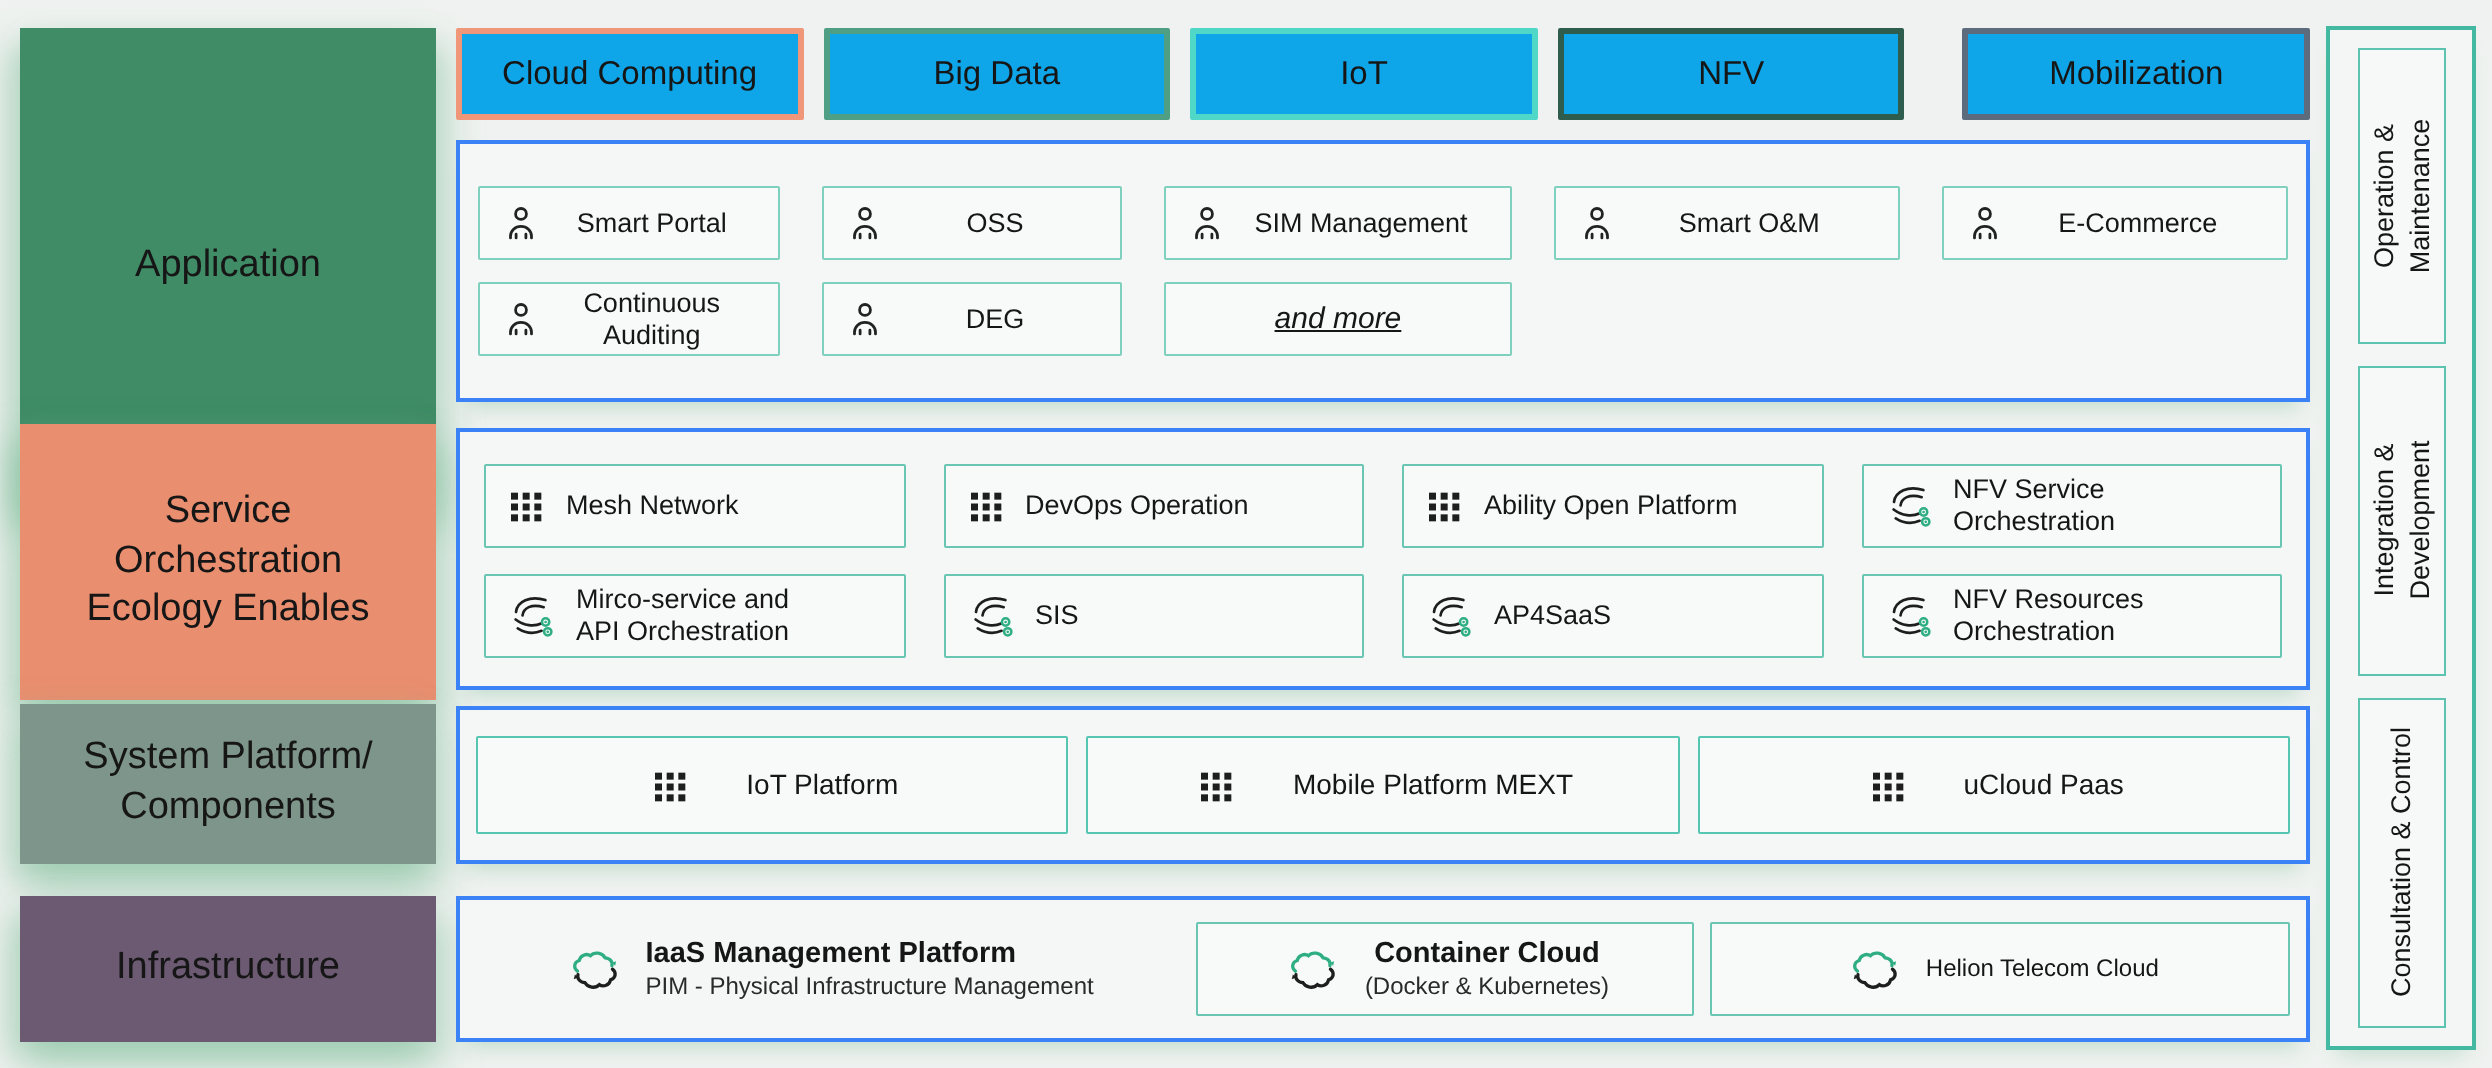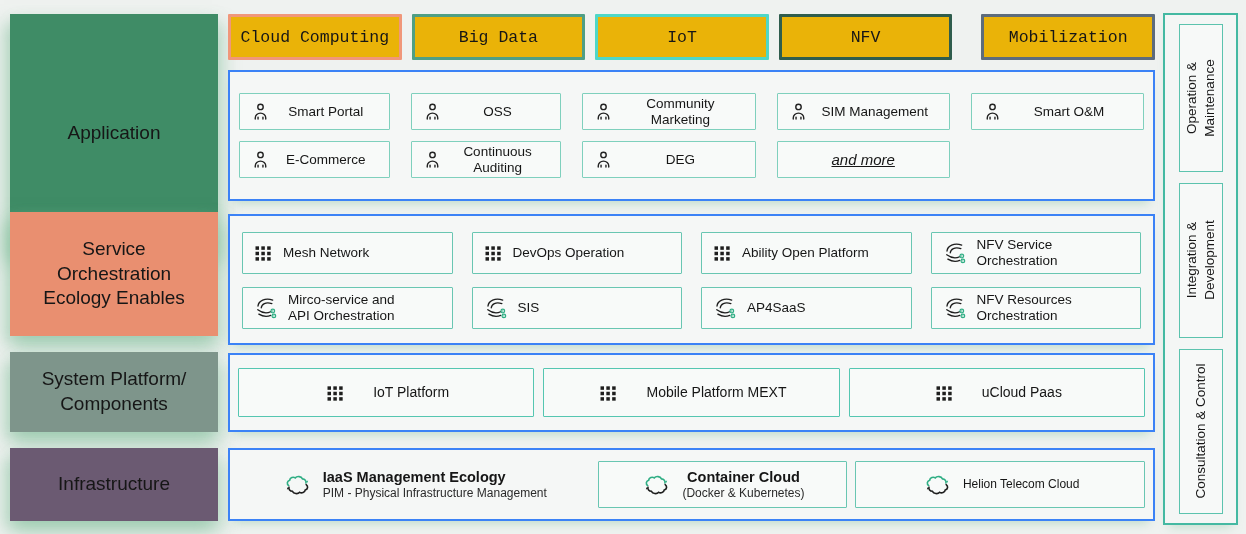--- a/index.html
+++ b/index.html
@@ -4,28 +4,28 @@
 <style>
   html,body{margin:0;padding:0;background:#eff2f0;}
   .canvas{position:relative;width:1246px;height:534px;background:#eff2f0;
           font-family:"Liberation Sans","DejaVu Sans",sans-serif;color:#161616;overflow:hidden;}
 
   
   .ll{position:absolute;left:10px;width:208px;display:flex;align-items:center;justify-content:center;
       text-align:center;font-size:19px;line-height:1.3;white-space:pre-line;
       box-shadow:-6px 9px 16px rgba(125,190,152,.5),6px 10px 16px rgba(125,190,152,.4);}
   #ll-app{top:14px;height:239px;background:#3f8c66;}
-  #ll-soe{top:212px;height:124px;background:#e98f70;}
+  #ll-soe{top:212px;height:138px;background:#e98f70;}
   #ll-spc{top:352px;height:80px;background:#7e958b;}
   #ll-infra{top:448px;height:73px;background:#6b5a72;}
 
   
   .hdr{position:absolute;left:228px;top:14px;width:927px;height:46px;display:flex;gap:10px;}
-  .hbox{flex:1;background:#eab308;display:flex;align-items:center;justify-content:center;
-        font-size:16.5px;border:3px solid;border-radius:1px;box-sizing:border-box;font-family:Liberation Mono, monospace;}
+  .hbox{flex:1;background:#0ea5e9;display:flex;align-items:center;justify-content:center;
+        font-size:16.5px;border:3px solid;border-radius:1px;box-sizing:border-box;}
   .b-cc{border-color:#f0977a;} .b-bd{border-color:#4f9f85;} .b-iot{border-color:#4fd7c7;}
   .b-nfv{border-color:#2f5d4d;} .b-mob{border-color:#5d6c7c;margin-left:19px;}
 
   
   .cont{position:absolute;left:228px;width:927px;background:#f5f7f6;border:2px solid #3b82f6;
         box-sizing:border-box;box-shadow:0 8px 10px -6px rgba(125,190,152,.45);}
   #c-app{top:70px;height:131px;display:grid;grid-template-columns:.87fr .87fr 1fr 1fr 1fr;
          column-gap:21px;row-gap:11px;padding:21px 9px;}
   #c-soe{top:214px;height:131px;display:grid;grid-template-columns:repeat(4,1fr);
          column-gap:19px;row-gap:13px;padding:16px 12px 14px;}
@@ -107,31 +107,20 @@
         <span class="lbl">OSS</span>
       </div>
     <div class="item">
         <span class="ic">
           <svg width="21" height="21" viewBox="0 0 24 24" fill="none" stroke="#222" stroke-width="1.6" stroke-linecap="round">
             <circle cx="12" cy="6.8" r="3.1"></circle>
             <path d="M6 20.5v-1a6 5.6 0 0 1 12 0v1"></path>
             <path d="M9.2 20.5v-2.1M14.8 20.5v-2.1"></path>
           </svg>
         </span>
-        <span class="lbl">Community
-Marketing</span>
-      </div>
-    <div class="item">
-        <span class="ic">
-          <svg width="21" height="21" viewBox="0 0 24 24" fill="none" stroke="#222" stroke-width="1.6" stroke-linecap="round">
-            <circle cx="12" cy="6.8" r="3.1"></circle>
-            <path d="M6 20.5v-1a6 5.6 0 0 1 12 0v1"></path>
-            <path d="M9.2 20.5v-2.1M14.8 20.5v-2.1"></path>
-          </svg>
-        </span>
         <span class="lbl">SIM Management</span>
       </div>
     <div class="item">
         <span class="ic">
           <svg width="21" height="21" viewBox="0 0 24 24" fill="none" stroke="#222" stroke-width="1.6" stroke-linecap="round">
             <circle cx="12" cy="6.8" r="3.1"></circle>
             <path d="M6 20.5v-1a6 5.6 0 0 1 12 0v1"></path>
             <path d="M9.2 20.5v-2.1M14.8 20.5v-2.1"></path>
           </svg>
         </span>
@@ -370,21 +359,21 @@
               <path d="M6.3 13.2C4 11.5 4.3 8.2 7.3 7.3c.5-2.8 4-4.2 6.2-2.6 2.2-2.4 6.5-1.7 8 1.1 2.7.1 4.4 2.3 3.8 4.4"></path>
             </g>
             <path d="M25.3 8.6l2.4-.9-.6 2.5z" fill="#2fae84" stroke="none"></path>
             <g stroke="#1e1e1e" stroke-width="1.8">
               <path d="M25.6 12.1c2.3 1.7 2 5-1 5.9-.5 2.8-4 4.2-6.2 2.6-2.2 2.4-6.5 1.7-8-1.1-2.7-.1-4.4-2.3-3.8-4.4"></path>
             </g>
             <path d="M6.7 16.7l-2.4.9.6-2.5z" fill="#1e1e1e" stroke="none"></path>
           </svg>
         </span>
       <span class="txt">
-        <span class="t1" style="display:block">IaaS Management Ecology</span>
+        <span class="t1" style="display:block">IaaS Management Platform</span>
         <span class="t2" style="display:block">PIM - Physical Infrastructure Management</span>
       </span>
     </div>
     <div class="inf boxed" id="inf-cc">
       <span class="ic">
           <svg width="29" height="23" viewBox="0 0 32 24" fill="none" stroke-linecap="round">
             <g stroke="#2fae84" stroke-width="1.8">
               <path d="M6.3 13.2C4 11.5 4.3 8.2 7.3 7.3c.5-2.8 4-4.2 6.2-2.6 2.2-2.4 6.5-1.7 8 1.1 2.7.1 4.4 2.3 3.8 4.4"></path>
             </g>
             <path d="M25.3 8.6l2.4-.9-.6 2.5z" fill="#2fae84" stroke="none"></path>

